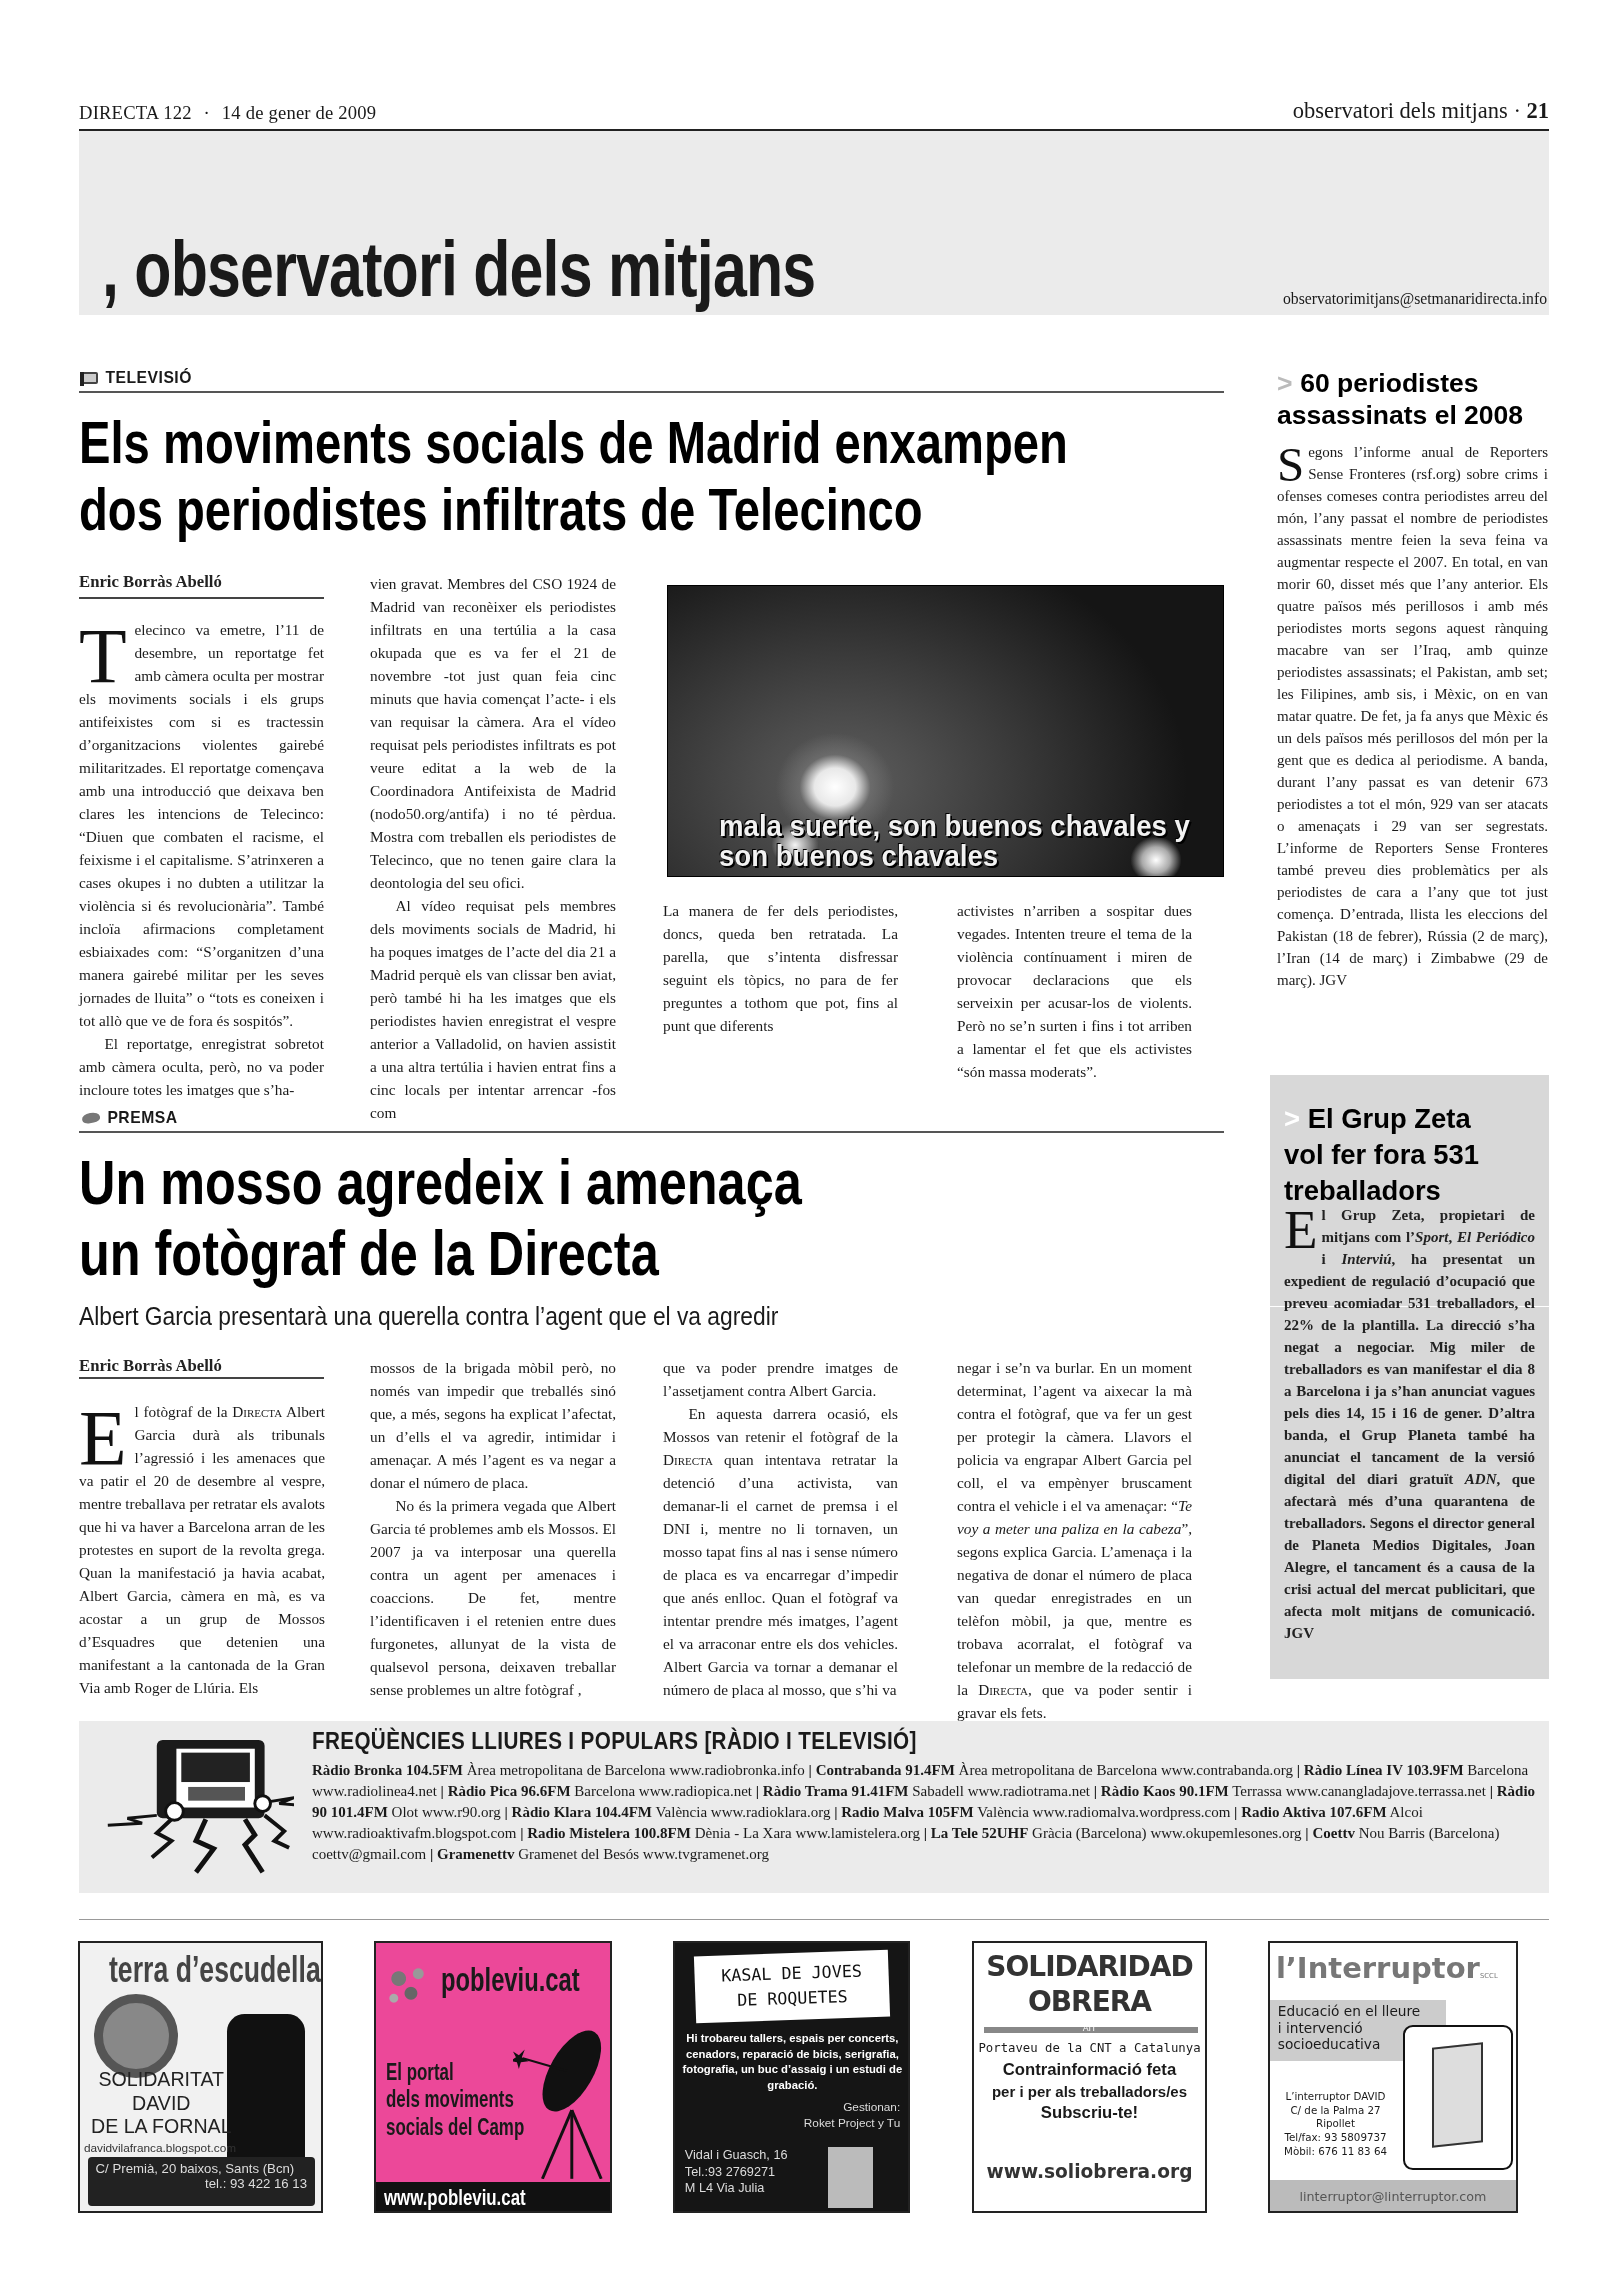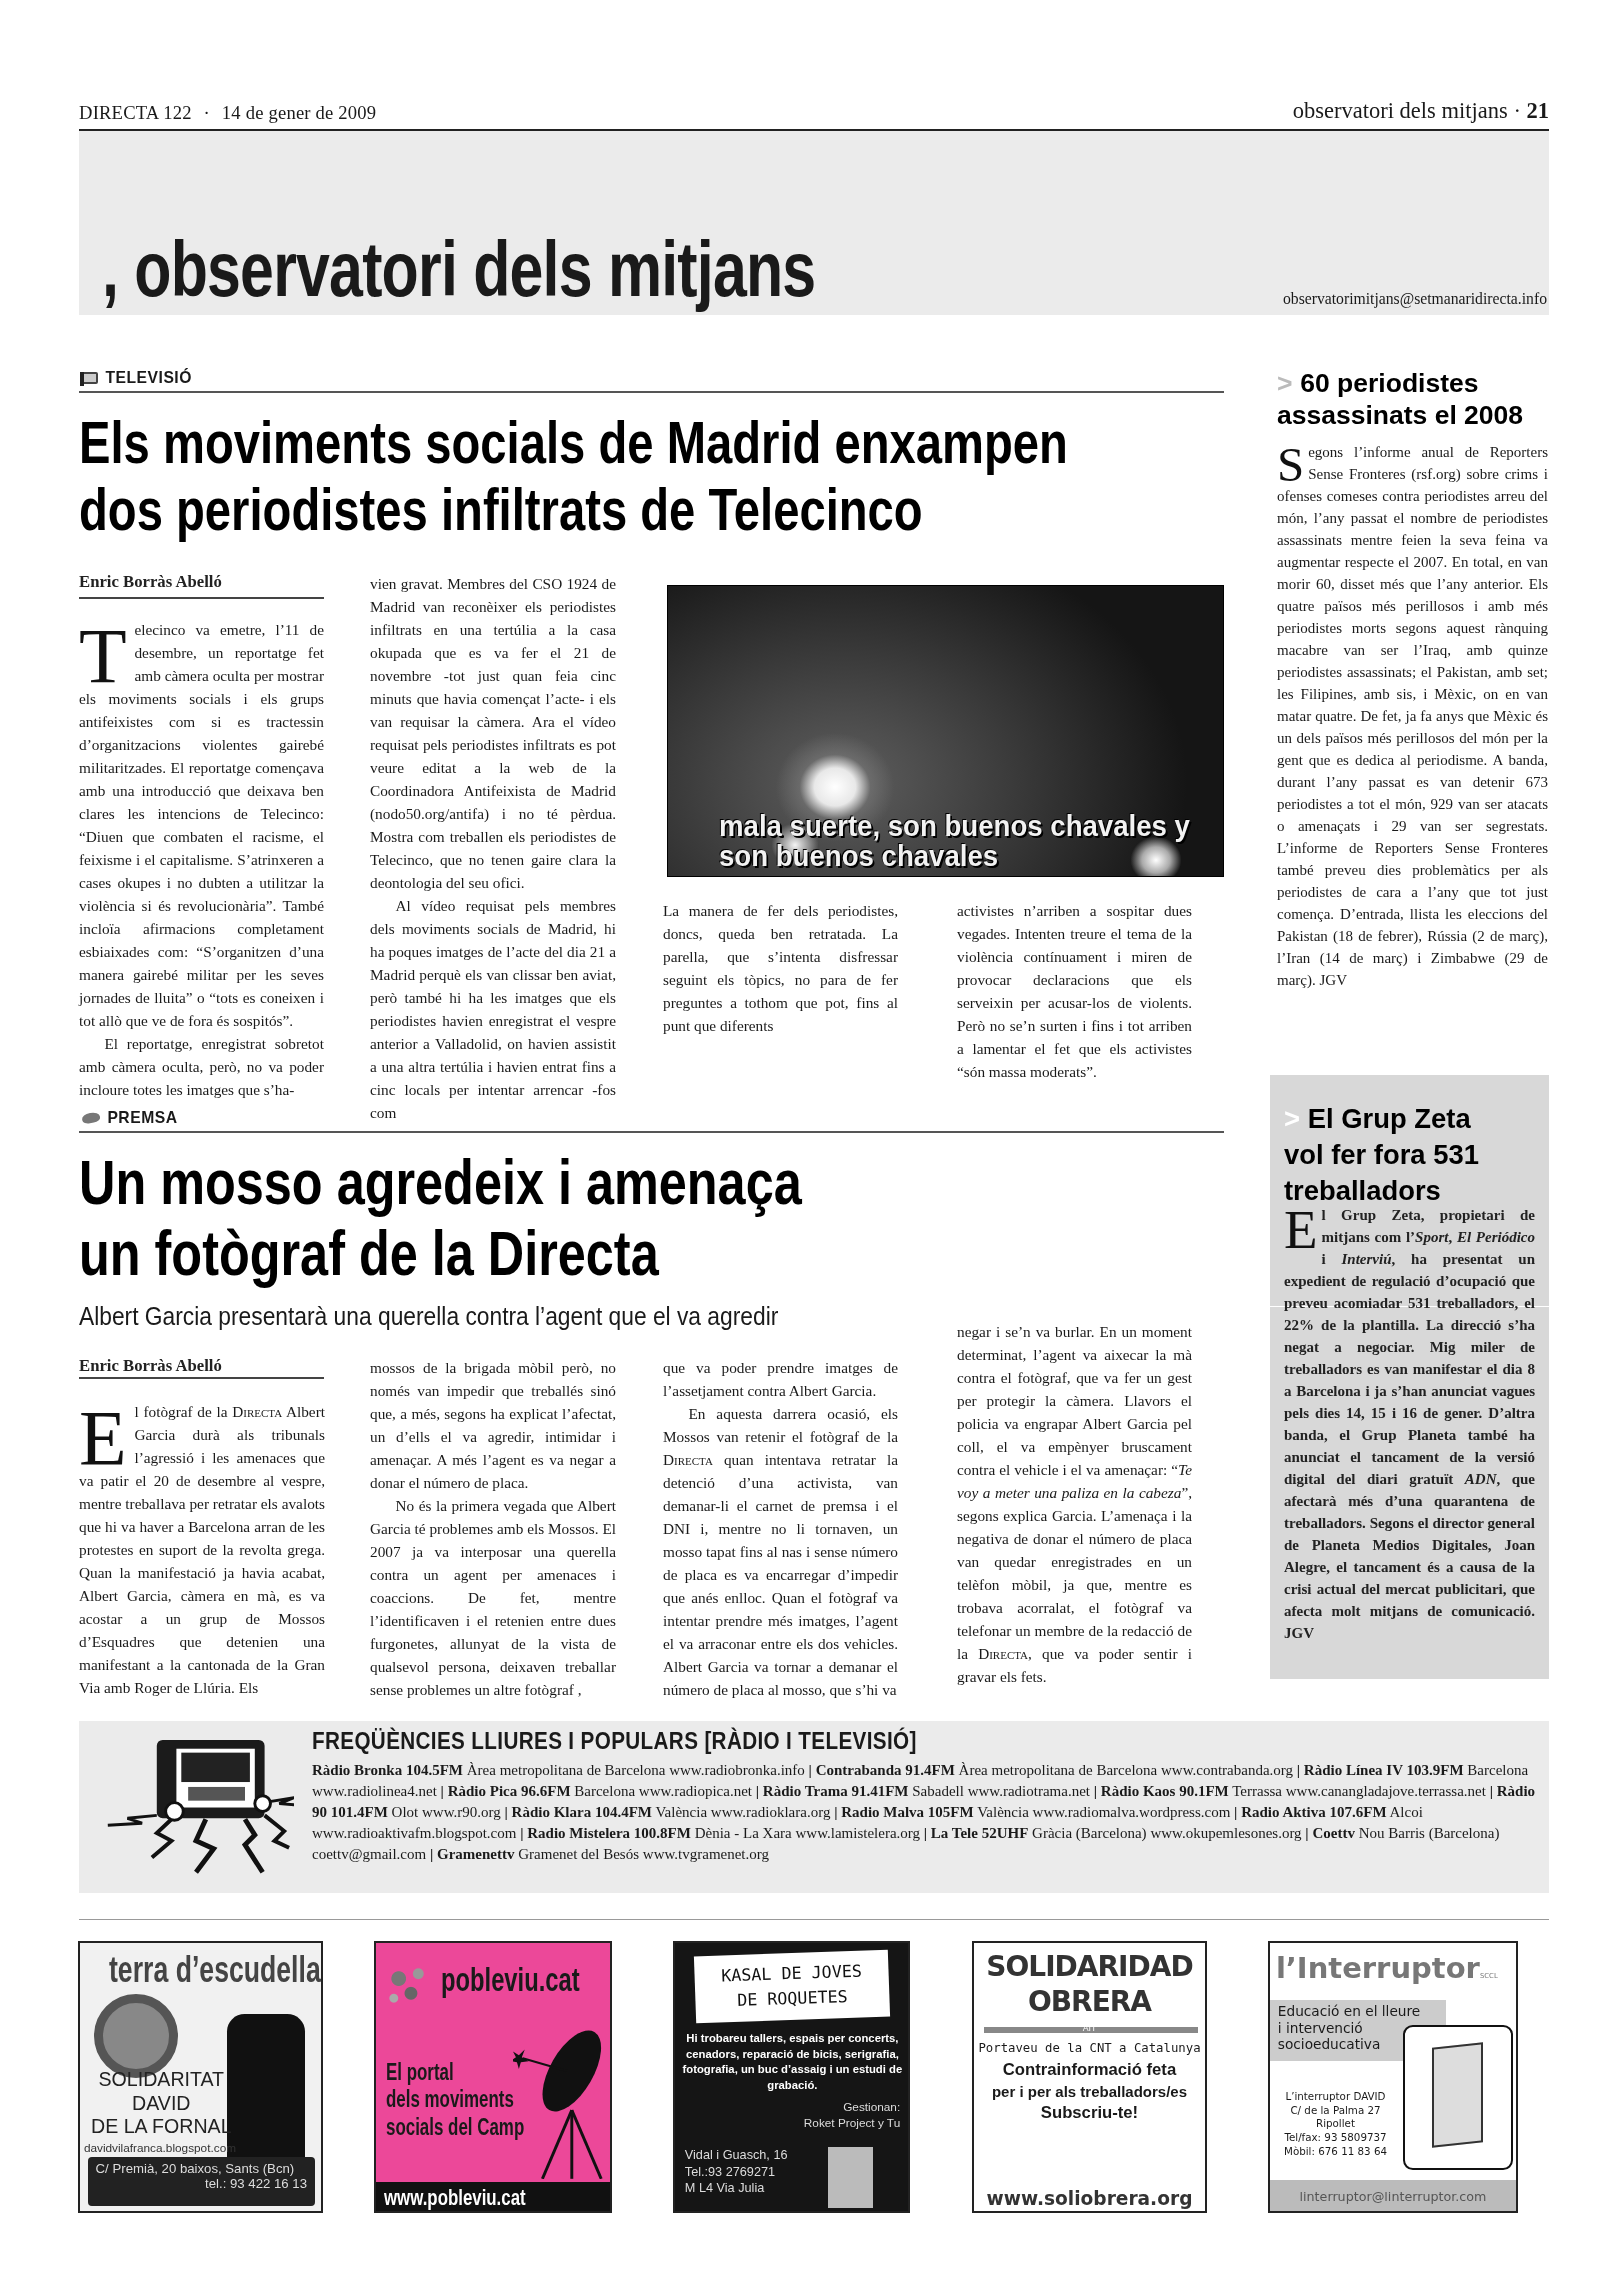--- a/index.html
+++ b/index.html
@@ -160,21 +160,21 @@
   <p><span class="dropcap">E</span><span>l fotògraf de la </span><span class="sc">Directa</span><span> Albert Garcia durà als tribunals l’agressió i les amenaces que va patir el 20 de desembre al vespre, mentre treballava per retratar els avalots que hi va haver a Barcelona arran de les protestes en suport de la revolta grega. Quan la manifestació ja havia acabat, Albert Garcia, càmera en mà, es va acostar a un grup de Mossos d’Esquadres que detenien una manifestant a la cantonada de la Gran Via amb Roger de Llúria. Els</span></p>
 </div>
 <div class="abs col" style="left:370px; top:1356px; width:246px;">
   <p>mossos de la brigada mòbil però, no només van impedir que treballés sinó que, a més, segons ha explicat l’afectat, un d’ells el va agredir, intimidar i amenaçar. A més l’agent es va negar a donar el número de placa.</p>
   <p>No és la primera vegada que Albert Garcia té problemes amb els Mossos. El 2007 ja va interposar una querella contra un agent per amenaces i coaccions. De fet, mentre l’identificaven i el retenien entre dues furgonetes, allunyat de la vista de qualsevol persona, deixaven treballar sense problemes un altre fotògraf ,</p>
 </div>
 <div class="abs col" style="left:663px; top:1356px; width:235px;">
   <p>que va poder prendre imatges de l’assetjament contra Albert Garcia.</p>
   <p><span>En aquesta darrera ocasió, els Mossos van retenir el fotògraf de la </span><span class="sc">Directa</span><span> quan intentava retratar la detenció d’una activista, van demanar-li el carnet de premsa i el DNI i, mentre no li tornaven, un mosso tapat fins al nas i sense número de placa es va encarregar d’impedir que anés enlloc. Quan el fotògraf va intentar prendre més imatges, l’agent el va arraconar entre els dos vehicles. Albert Garcia va tornar a demanar el número de placa al mosso, que s’hi va</span></p>
 </div>
-<div class="abs col" style="left:957px; top:1320px; width:235px;">
+<div class="abs col" style="left:957px; top:1356px; width:235px;">
   <p><span>negar i se’n va burlar. En un moment determinat, l’agent va aixecar la mà contra el fotògraf, que va fer un gest per protegir la càmera. Llavors el policia va engrapar Albert Garcia pel coll, el va empènyer bruscament contra el vehicle i el va amenaçar: “</span><i>Te voy a meter una paliza en la cabeza</i><span>”, segons explica Garcia. L’amenaça i la negativa de donar el número de placa van quedar enregistrades en un telèfon mòbil, ja que, mentre es trobava acorralat, el fotògraf va telefonar un membre de la redacció de la </span><span class="sc">Directa</span><span>, que va poder sentir i gravar els fets.</span></p>
 </div>
 
 <div class="abs" id="radio-band"></div>
 <svg class="abs" id="radio-art" viewBox="0 0 200 170">
   <rect x="60" y="15" width="110" height="80" rx="6" fill="#1b1b1b"></rect>
   <rect x="80" y="24" width="80" height="60" fill="#fff"></rect>
   <rect x="85" y="28" width="70" height="30" fill="#222"></rect>
   <rect x="92" y="63" width="58" height="14" fill="#555"></rect>
   <circle cx="78" cy="88" r="9" fill="#fff" stroke="#111" stroke-width="3"></circle>
@@ -251,21 +251,21 @@
     <div>OBRERA</div>
   </div>
   <div class="abs" style="left:9.8px; top:84px; width:214px; height:5.9px; background:#888;"></div>
   <div class="abs" style="left:0; top:80px; width:100%; text-align:center; font-family:'Liberation Sans', sans-serif; font-size:8.8px; color:#fff;">AIT</div>
   <div class="abs" style="left:0; top:98px; width:100%; text-align:center; font-family:'DejaVu Sans Mono', monospace; font-size:12.3px;">Portaveu de la CNT a Catalunya</div>
   <div class="abs" style="left:0; top:116px; width:100%; text-align:center; font-family:'Liberation Sans', sans-serif; font-weight:bold; font-size:16.7px; line-height:21.6px;">
     <div>Contrainformació feta</div>
     <div style="font-size:15px;">per i per als treballadors/es</div>
     <div>Subscriu-te!</div>
   </div>
-  <div class="abs" style="left:0; top:218px; width:100%; text-align:center; font-family:'DejaVu Sans', sans-serif; font-weight:bold; font-size:18.6px; color:#333;margin-top:27px;">www.soliobrera.org</div>
+  <div class="abs" style="left:0; top:218px; width:100%; text-align:center; font-family:'DejaVu Sans', sans-serif; font-weight:bold; font-size:18.6px; color:#333;">www.soliobrera.org</div>
 </div>
 
 <div class="ad" id="ad5">
   <div class="abs" style="left:5.9px; top:7.8px; font-family:'DejaVu Sans', sans-serif; font-weight:bold; font-size:29px; color:#777; white-space:nowrap;">
     <span>l’Interruptor</span><span style="font-size:6.9px; font-weight:normal;">SCCL</span>
   </div>
   <div class="abs" style="left:0; top:57px; width:176px; height:61px; background:#ccc; font-family:'DejaVu Sans', sans-serif; font-size:13.7px; line-height:16.7px; padding:2.9px 7.8px;">
     <div>Educació en el lleure</div>
     <div>i intervenció</div>
     <div>socioeducativa</div>

